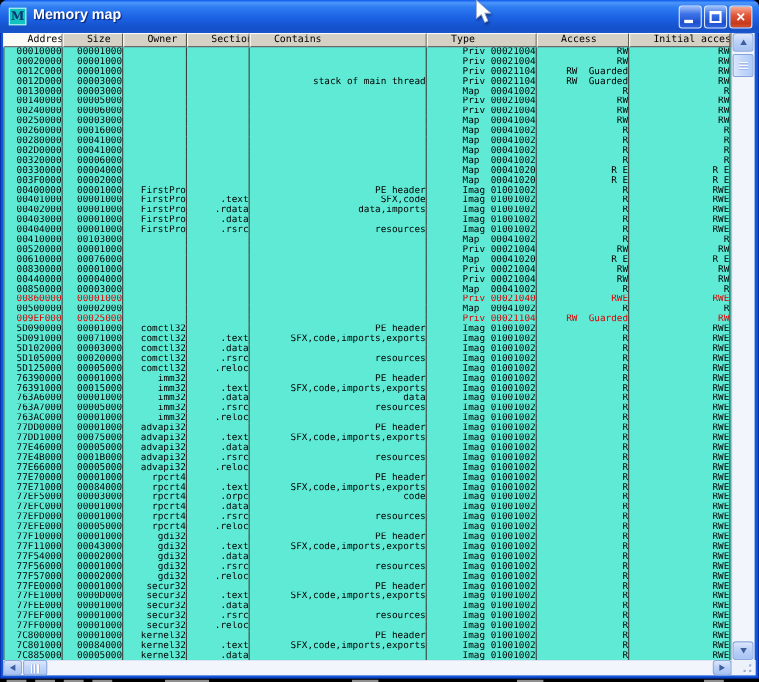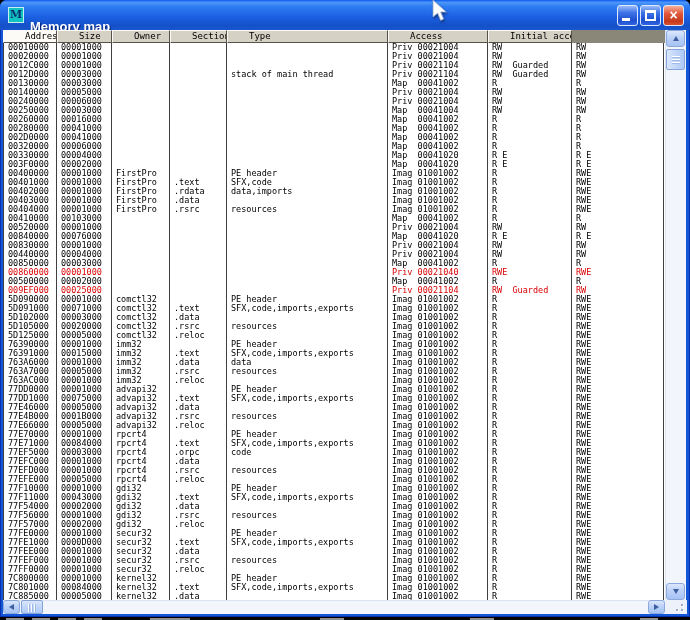--- a/index.html
+++ b/index.html
@@ -8,21 +8,21 @@
 
   
   .window{position:absolute;top:0;left:0;width:690px;height:617px;
     background:#1356D8;border-radius:7px 7px 0 0;
     box-shadow:inset 0 0 0 1px #0831B0;}
   .titlebar{position:absolute;top:0;left:0;width:690px;height:30px;border-radius:7px 7px 0 0;
     background:linear-gradient(180deg,#0C59EE 0%,#4C96FA 8%,#2E7CF2 22%,#1C61E4 55%,#1450C8 86%,#1A57CF 100%);}
   .app-icon{position:absolute;left:8px;top:7px;width:16px;height:16px;background:#12C2C0;
     border:1px solid rgba(255,255,255,.75);box-sizing:border-box;
     color:#06306E;font:bold 11px/14px "DejaVu Serif",serif;text-align:center;}
-  .win-title{position:absolute;left:30px;top:18px;color:#FFFFFF;
+  .win-title{position:absolute;left:30px;top:4px;color:#FFFFFF;
     font:bold 13px/18px "Liberation Sans",sans-serif;
     text-shadow:1px 1px 1px rgba(0,20,90,.85);white-space:nowrap;}
   .winbtns{position:absolute;top:5px;right:6px;display:flex;gap:2px;}
   .wbtn{width:21px;height:21px;border-radius:3px;border:1px solid #DCE9FC;box-sizing:border-box;
     position:relative;background:linear-gradient(180deg,#9DBCF7 0%,#3E74E8 35%,#1D50CE 75%,#2E63E2 100%);}
   .wbtn.close{background:linear-gradient(180deg,#F7B09A 0%,#E2573B 40%,#C63A1C 80%,#D8502E 100%);}
   .glyph-min{position:absolute;left:4px;bottom:4px;width:8px;height:3px;background:#FFFFFF;}
   .glyph-max{position:absolute;left:4px;top:4px;width:11px;height:11px;box-sizing:border-box;
     border:2px solid #FFFFFF;border-top-width:3px;}
   .glyph-close{position:absolute;left:0;top:0;width:19px;height:19px;color:#FFFFFF;
@@ -32,21 +32,21 @@
   .header-row{position:absolute;top:30px;left:3px;width:662px;height:13px;display:grid;
     grid-template-columns:54px 55px 58px 57px 161px 100px 84px 92px;background:#8A8778;}
   .hcell{box-sizing:border-box;background:#D5D1C5;color:#000;
     border-top:1px solid #FBFAF7;border-left:1px solid #FBFAF7;
     border-right:1px solid #55524A;border-bottom:1px solid #55524A;
     font-size:9px;line-height:11px;padding-left:21px;white-space:pre;overflow:hidden;}
   .hcell.sorted{background:#FCFBF6;}
 
   
   .table{position:absolute;top:43px;left:3px;width:662px;height:557px;
-    background:#ffffff;overflow:hidden;}
+    background:#5eead4;overflow:hidden;text-align:right;}
   .trow{display:grid;grid-template-columns:54px 55px 58px 57px 161px 100px 84px 92px;
     height:9px;}
   .tcell{box-sizing:border-box;border-right:1px solid #3F3F3F;color:#000;
     font-size:8.5px;line-height:9px;padding-left:4px;white-space:pre;overflow:hidden;}
   .tcell.c0{border-left:1px solid #3F3F3F;}
   .trow.red .tcell{color:#D80000;}
 
   
   .vscroll{position:absolute;top:30px;left:665px;width:21px;height:570px;
     background:#F2F5FC;box-shadow:inset 1px 0 0 #DCE4F4;}
@@ -103,20 +103,21 @@
             <span class="glyph-close">×</span>
           </div>
       </div>
     </div>
 
     <div class="header-row">
         <div class="hcell sorted">Address</div>
         <div class="hcell">Size</div>
         <div class="hcell">Owner</div>
         <div class="hcell">Section</div>
+        <div class="hcell">Contains</div>
         <div class="hcell">Type</div>
         <div class="hcell">Access</div>
         <div class="hcell">Initial access</div>
       </div>
 
     <div class="table">
         <div class="trow">
           <div class="tcell c0">00010000</div>
           <div class="tcell c1">00001000</div>
           <div class="tcell c2"></div>
@@ -320,21 +321,21 @@
           <div class="tcell c0">00520000</div>
           <div class="tcell c1">00001000</div>
           <div class="tcell c2"></div>
           <div class="tcell c3"></div>
           <div class="tcell c4"></div>
           <div class="tcell c5">Priv 00021004</div>
           <div class="tcell c6">RW</div>
           <div class="tcell c7">RW</div>
         </div>
         <div class="trow">
-          <div class="tcell c0">00840000</div>
+          <div class="tcell c0">00610000</div>
           <div class="tcell c1">00076000</div>
           <div class="tcell c2"></div>
           <div class="tcell c3"></div>
           <div class="tcell c4"></div>
           <div class="tcell c5">Map  00041020</div>
           <div class="tcell c6">R E</div>
           <div class="tcell c7">R E</div>
         </div>
         <div class="trow">
           <div class="tcell c0">00830000</div>

